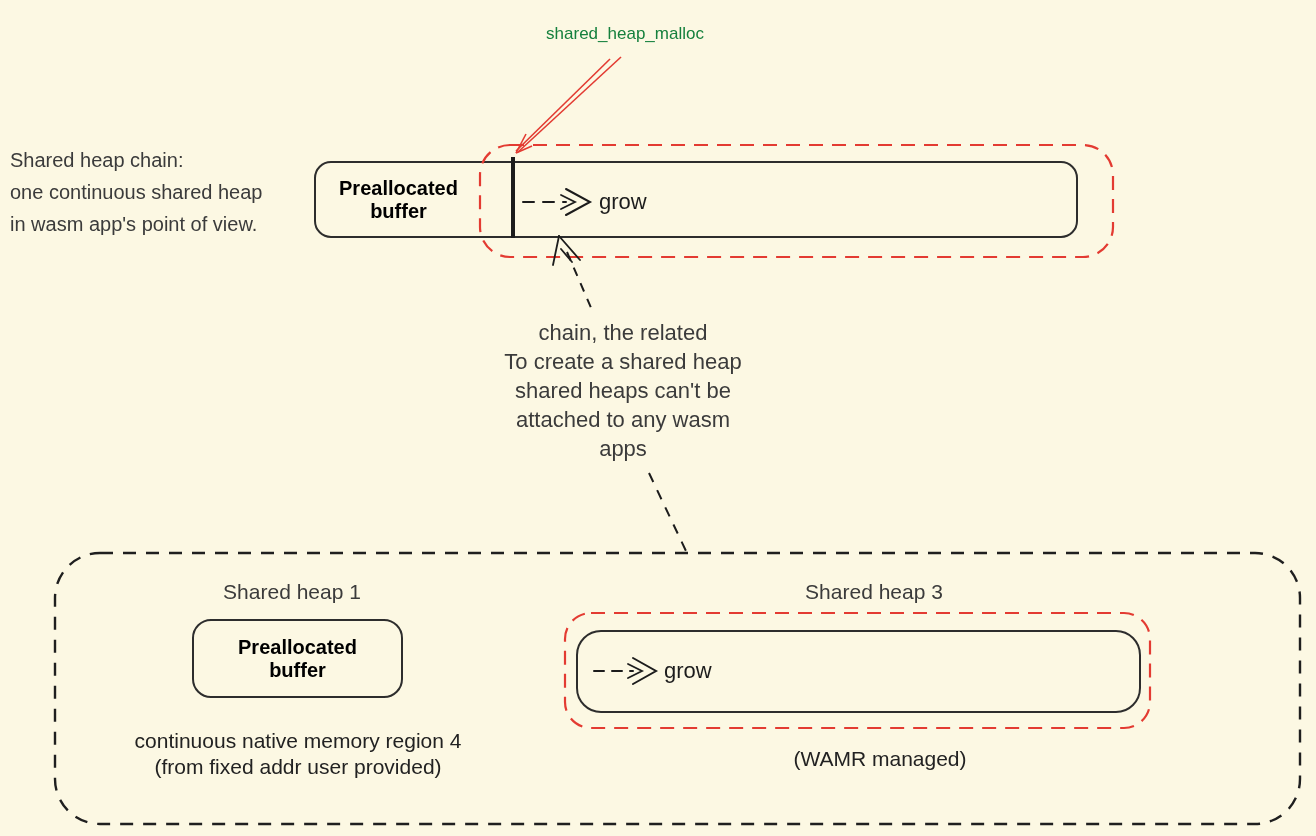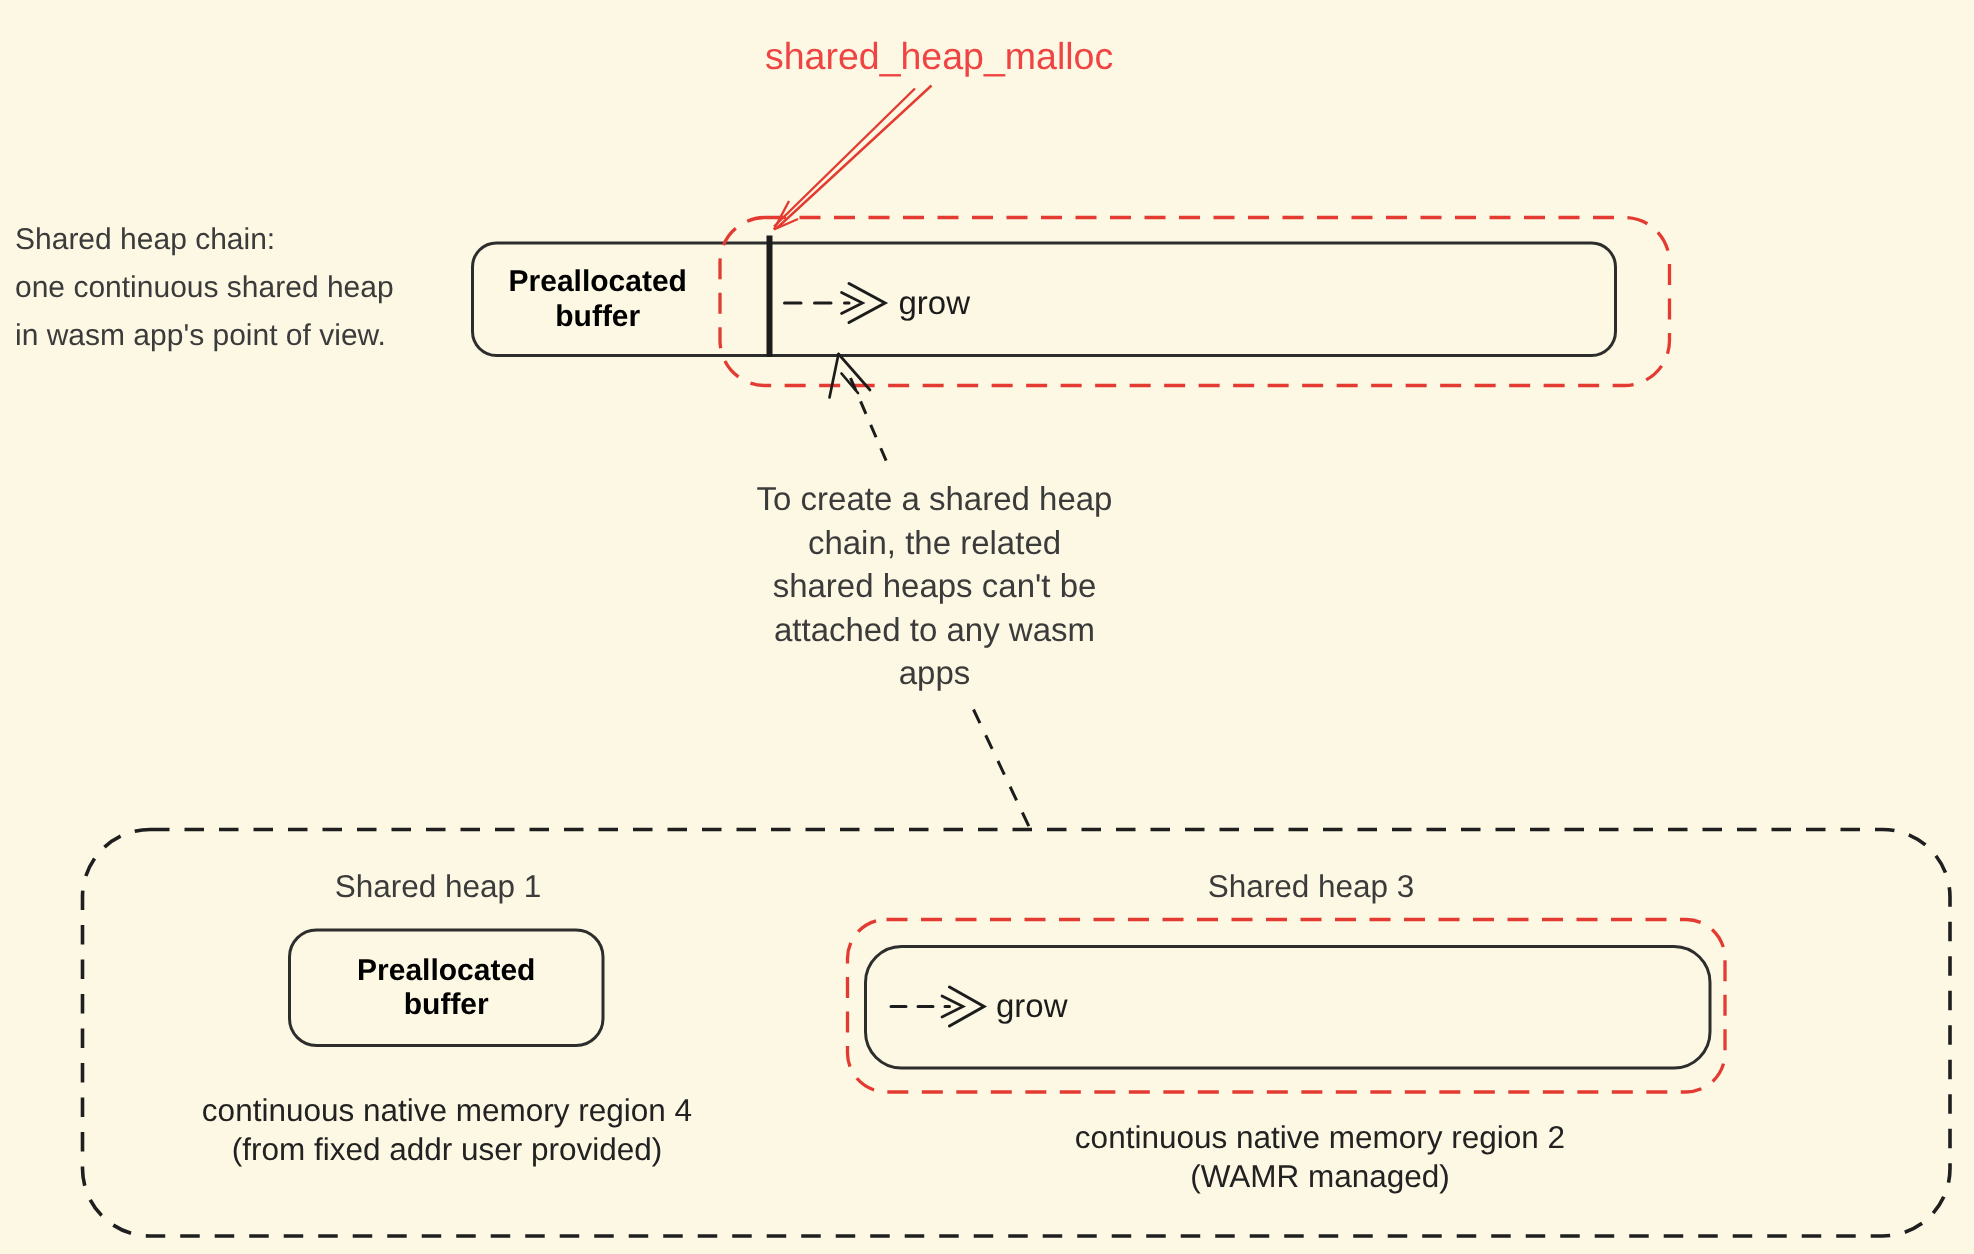--- a/index.html
+++ b/index.html
@@ -19,21 +19,21 @@
   }
   .note-mid{
     color:#3B3B3B;
     font-size:22px;line-height:29px;
   }
   .buffer-label{
     color:#000000;
     font-size:20px;line-height:23px;font-weight:700;
   }
   .malloc{
-    color:#ef4444;font-size:25px;
+    color:#15803d;font-size:17px;
   }
   .grow{
     color:#1C1C1C;font-size:22px;
   }
   .heap-title{
     color:#3B3B3B;font-size:21px;
   }
   .caption{
     color:#222222;font-size:21px;line-height:26px;
   }
@@ -98,22 +98,22 @@
   </div>
 
   <div class="txt buffer-label center" style="left:321px;top:177px;width:155px;white-space:normal;">
     <div>Preallocated</div>
     <div>buffer</div>
   </div>
 
   <div class="txt grow" style="left:599px;top:189px;">grow</div>
 
   <div class="txt note-mid center" style="left:448px;top:318px;width:350px;">
+    <div>chain, the related</div>
     <div>To create a shared heap</div>
-    <div>chain, the related</div>
     <div>shared heaps can't be</div>
     <div>attached to any wasm</div>
     <div>apps</div>
   </div>
 
   <div class="txt heap-title center" style="left:192px;top:560px;width:200px;margin-top:20px;">Shared heap 1</div>
 
   <div class="txt buffer-label center" style="left:193px;top:636px;width:209px;white-space:normal;">
     <div>Preallocated</div>
     <div>buffer</div>
@@ -122,17 +122,16 @@
   <div class="txt caption center" style="left:118px;top:728px;width:360px;">
     <div>continuous native memory region 4</div>
     <div>(from fixed addr user provided)</div>
   </div>
 
   <div class="txt heap-title center" style="left:774px;top:580px;width:200px;">Shared heap 3</div>
 
   <div class="txt grow" style="left:664px;top:658px;">grow</div>
 
   <div class="txt caption center" style="left:700px;top:746px;width:360px;">
-    <div>continuous native memory region 2</div>
     <div>(WAMR managed)</div>
   </div>
 
 </div>
 
 </body></html>

